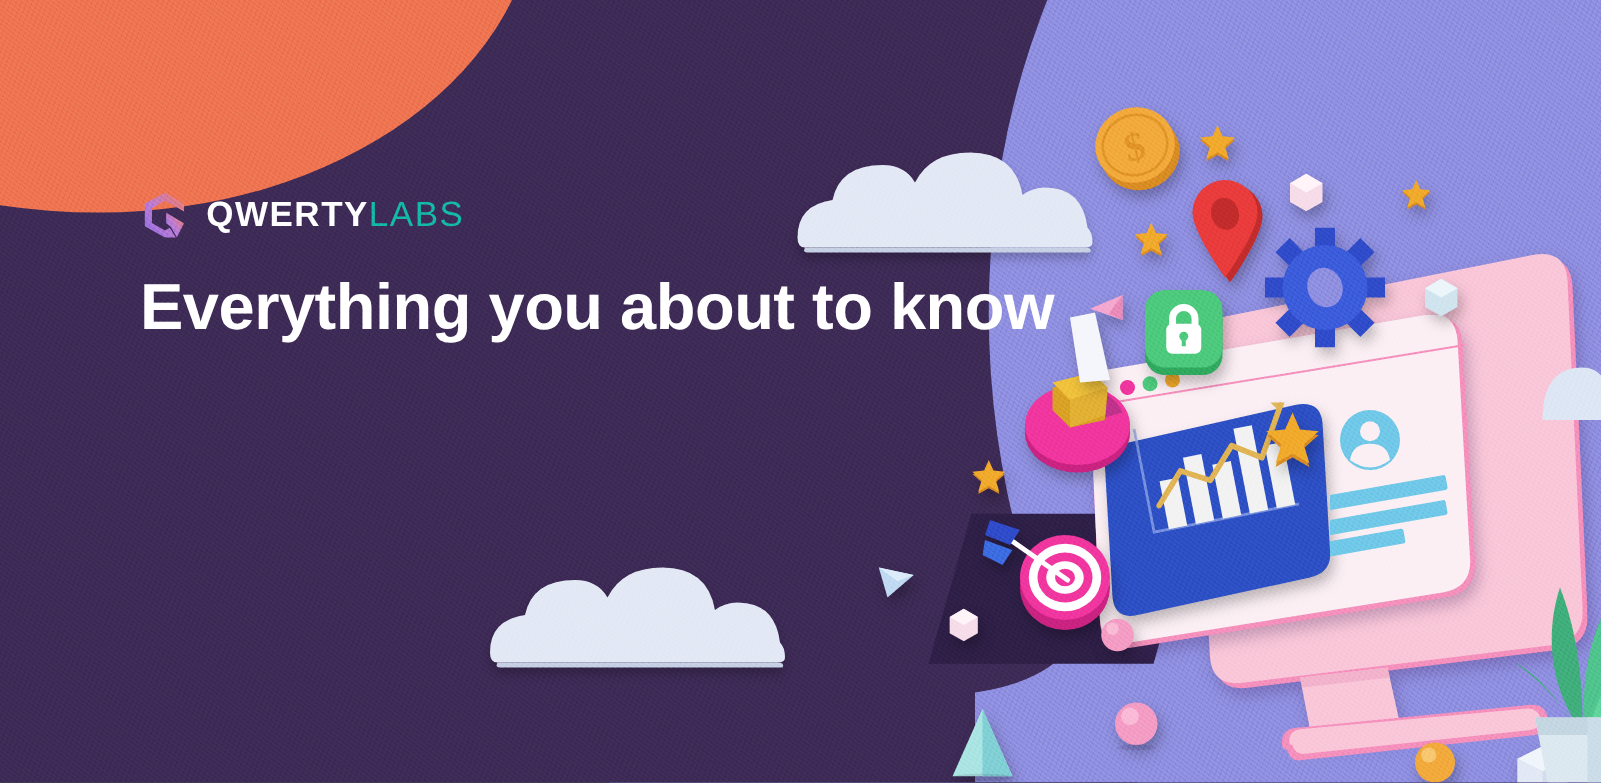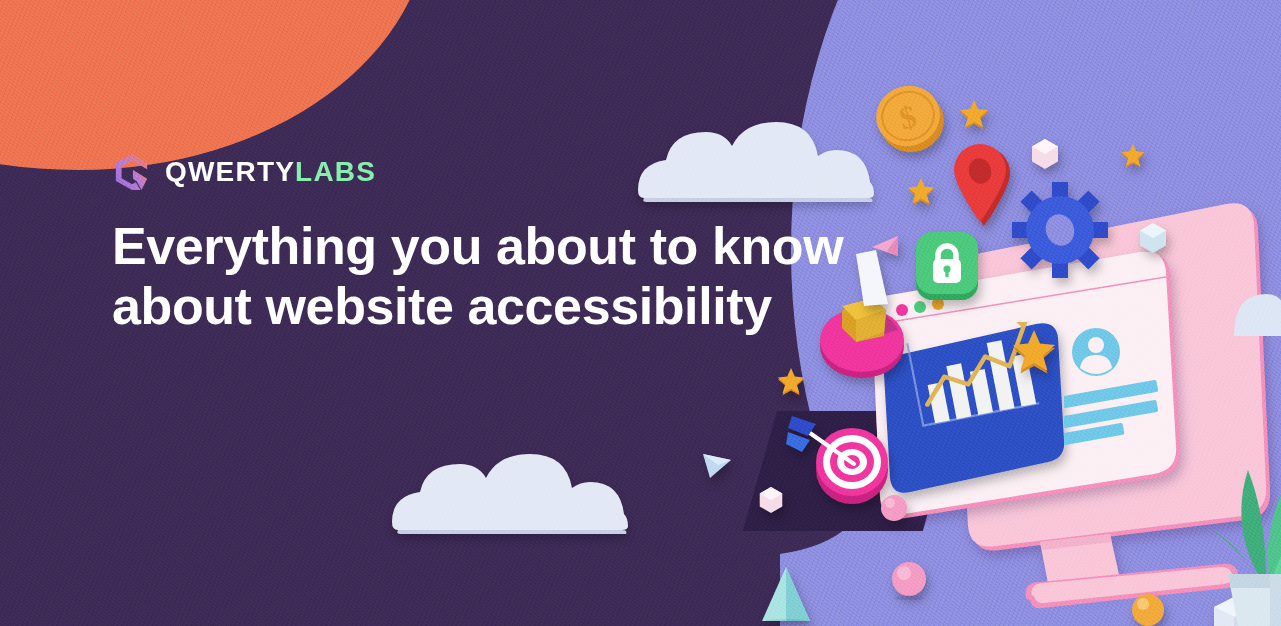--- a/index.html
+++ b/index.html
@@ -73,21 +73,21 @@
   
   .logo-row{
     position:absolute; left:113px; top:152px;
     display:flex; align-items:center; gap:14px;
   }
   .logo-mark{ width:38px; height:40px; display:block; }
   .logo-text{
     font-size:28px; letter-spacing:1.2px; color:#ffffff;
     font-weight:700; white-space:nowrap; line-height:1;
   }
-  .logo-text .thin{ font-weight:700; color:#86efac; }
+  .logo-text .thin{ font-weight:400; color:#14b8a6; }
 
   
   .headline{
     position:absolute; left:112px; top:216px;
     width:760px;
     color:#ffffff;
     font-size:52px;
     line-height:60px;
     font-weight:800;
     letter-spacing:-0.4px;
@@ -421,17 +421,16 @@
       <path d="M20 2 L36 11 L36 18 L28 13.5 L20 9 L9 15.3 L9 27.7 L20 34 L24 31.7 L29 40 L20 40 L3 30.5 L3 11.5 Z" fill="url(#qgrad)"></path>
       <path d="M21 19 L36 28 L30 40 L25 31 L21 28 Z" fill="url(#qgrad)"></path>
     </svg>
     <div class="logo-text">
       <span>QWERTY</span><span class="thin">LABS</span>
     </div>
   </div>
 
   <h1 class="headline">
     <span class="l1">Everything you about to know</span>
-    <span class="l2">about website accessibility</span>
   </h1>
 
   <div class="grain"></div>
 </div>
 
 </body></html>

